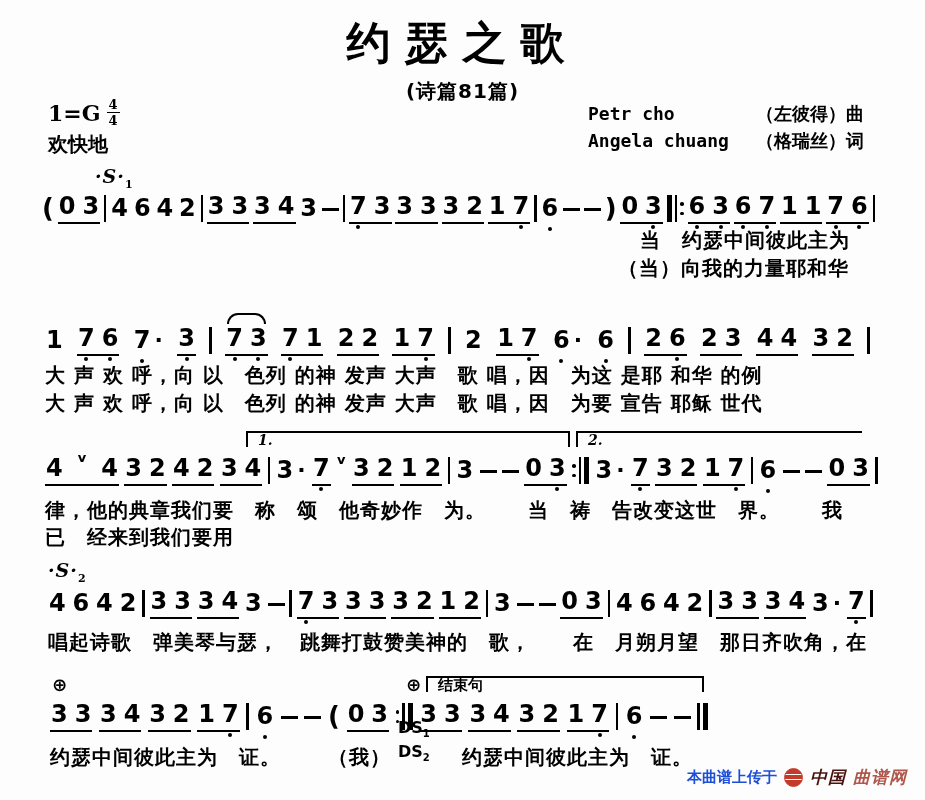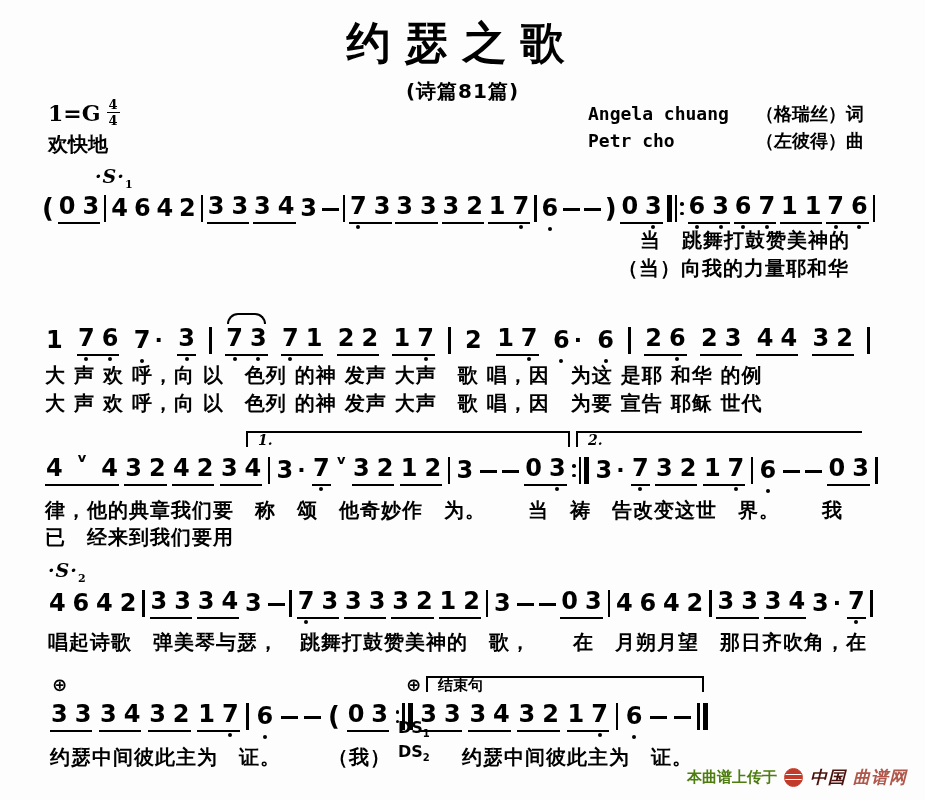--- a/index.html
+++ b/index.html
@@ -52,21 +52,21 @@
   .coda{position:absolute;font-size:18px;font-weight:700;}
   .volta{position:absolute;height:14px;border-top:2px solid #000;border-left:2px solid #000;}
   .volta.closed{border-right:2px solid #000;}
   .vlabel{position:absolute;left:7px;top:0px;font-size:14px;font-weight:700;font-style:italic;
        font-family:"DejaVu Serif",serif;line-height:14px;background:#fdfdfd;padding:0 3px;}
   .volta.ending .vlabel{font-style:normal;font-family:"DejaVu Sans",sans-serif;font-size:15px;}
   .ds{position:absolute;font-size:16px;font-weight:700;}
   .ds sub{font-size:10px;}
   .lyric-line{position:absolute;font-size:20px;font-weight:700;letter-spacing:1px;white-space:pre;}
   .footer{position:absolute;top:766px;right:18px;display:flex;align-items:center;gap:7px;}
-  .fprefix{font-size:15px;font-weight:700;color:#4d7c0f;}
+  .fprefix{font-size:15px;font-weight:700;color:#1d4ed8;}
   .logo-disc{width:17px;height:17px;border-radius:50%;
        background:linear-gradient(#c23b2a 0 28%,#fff 28% 38%,#c23b2a 38% 56%,#fff 56% 66%,#c23b2a 66% 100%);
        border:1px solid #c23b2a;}
   .brand-cn{font-size:17px;font-weight:900;font-style:italic;color:#4a120c;letter-spacing:1px;}
   .brand-rest{font-size:17px;font-weight:900;font-style:italic;color:#b0584c;letter-spacing:1px;}
 </style>
 </head>
 <body>
 
 <div class="page-title">约瑟之歌</div>
@@ -78,26 +78,26 @@
     <span class="tsig">
       <span class="top">4</span>
       <span class="bot">4</span>
     </span>
   </div>
   <div class="tempo">欢快地</div>
 </div>
 
 <div class="credits">
   <div class="credit-row">
+    <span class="credit-name">Petr cho</span>
+    <span>（左彼得）曲</span>
+  </div>
+  <div class="credit-row">
     <span class="credit-name">Angela chuang</span>
     <span>（格瑞丝）词</span>
-  </div>
-  <div class="credit-row">
-    <span class="credit-name">Petr cho</span>
-    <span>（左彼得）曲</span>
   </div>
 </div>
 
 <div id="score">
     <div class="music-system s1">
       <span class="segno" style="left: 95px; top: 0px;">·S·<sub>1</sub></span>
       <div class="notes">
         <span class="ptext">(</span>
         <span class="cluster beam">
           <span class="note">0</span>
@@ -176,21 +176,21 @@
         <span class="cluster beam">
           <span class="note">1</span>
           <span class="note">1</span>
         </span>
         <span class="cluster beam">
           <span class="note">7<span class="odot"></span></span>
           <span class="note">6<span class="odot"></span></span>
         </span>
         <div class="bar"></div>
       </div>
-      <div class="lyric-line" style="left: 640px; top: 62px;">当　跳舞打鼓赞美神的</div>
+      <div class="lyric-line" style="left: 640px; top: 62px;">当　约瑟中间彼此主为</div>
       <div class="lyric-line" style="left: 618px; top: 90px;">（当）向我的力量耶和华</div>
     </div>
     <div class="music-system s2">
       <div class="notes">
         <span class="cluster">
           <span class="note">1</span>
         </span>
         <span class="cluster beam">
           <span class="note">7<span class="odot"></span></span>
           <span class="note">6<span class="odot"></span></span>

